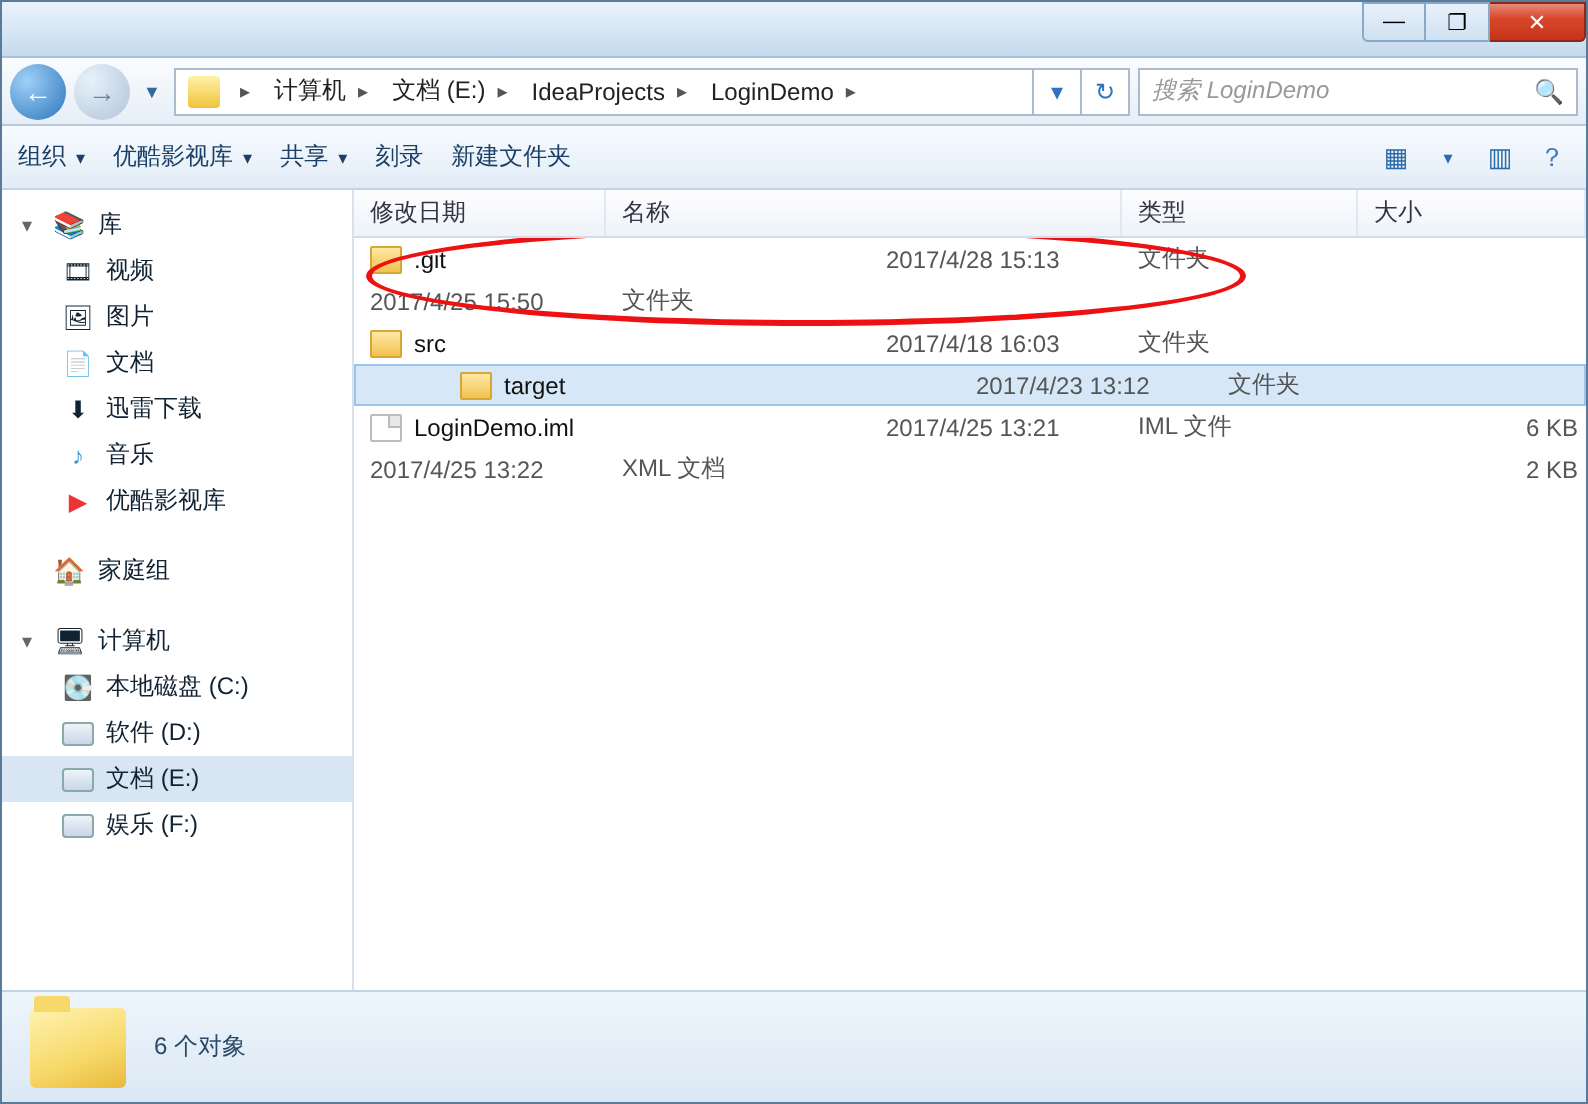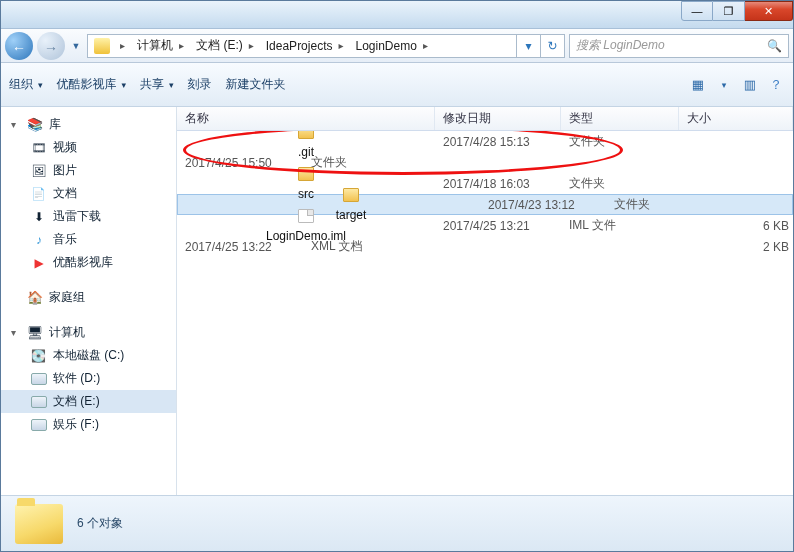--- a/index.html
+++ b/index.html
@@ -21,21 +21,21 @@
 .nav-hist { width:14px; display:flex; align-items:center; justify-content:center; color:#34689c; font-size:9px; }
 .breadcrumb { flex:1; height:24px; background:#fff; border:1px solid #abc; display:flex; align-items:center; font-size:12px; color:#222; overflow:hidden; }
 .crumb { display:flex; align-items:center; padding:0 6px; white-space:nowrap; }
 .crumb .sep { margin-left:6px; color:#555; font-size:10px; }
 .crumb-icon { width:16px; height:16px; background: linear-gradient(to bottom,#fff2a8,#f0c23a); border-radius:2px; margin-right:4px; }
 .refresh-btn { width:24px; height:24px; border-left:1px solid #abc; display:flex; align-items:center; justify-content:center; color:#2d76bb; font-size:12px; }
 .searchbox { width:220px; height:24px; background:#fff; border:1px solid #abc; display:flex; align-items:center; padding:0 6px; font-size:12px; color:#999; font-style:italic; }
 .searchbox .mag { margin-left:auto; color:#2d76bb; font-style:normal; }
 
 
-.toolbar { height: 44px; background: linear-gradient(to bottom,#f7fbff,#e2ecf6); display:flex; align-items:center; padding:0 8px; gap:14px; font-size:12px; color:#1b3f66; border-bottom:1px solid #c4d4e4; }
+.toolbar { height: 32px; background: linear-gradient(to bottom,#f7fbff,#e2ecf6); display:flex; align-items:center; padding:0 8px; gap:14px; font-size:12px; color:#1b3f66; border-bottom:1px solid #c4d4e4; }
 .toolbar .tb-item { display:flex; align-items:center; gap:3px; }
 .toolbar .tb-drop::after { content:"▾"; font-size:9px; margin-left:2px; }
 .toolbar-right { margin-left:auto; display:flex; gap:8px; align-items:center; color:#2d6aa8; }
 .tb-icon { width:18px; height:18px; display:flex; align-items:center; justify-content:center; font-size:13px; }
 
 
 .body { flex:1; display:flex; min-height:0; }
 .sidebar { width:176px; background:#fff; border-right:1px solid #d8e2ec; overflow:auto; padding:6px 0; }
 .side-group { margin-bottom:12px; }
 .side-head { display:flex; align-items:center; gap:6px; padding:3px 10px; font-size:12px; color:#123; }
@@ -53,21 +53,21 @@
 .columns { display:flex; height:24px; background:linear-gradient(to bottom,#fdfdfe,#eef3f9); border-bottom:1px solid #d0dced; font-size:12px; color:#334; }
 .col { padding:4px 8px; border-right:1px solid #e0e8f2; display:flex; align-items:center; }
 .col.name { width:258px; }
 .col.date { width:126px; }
 .col.type { width:118px; }
 .col.size { flex:1; }
 .rows { flex:1; overflow:auto; position:relative; }
 .row { display:flex; height:21px; font-size:12px; color:#111; align-items:center; }
 .row.selected { background:#d6e8f8; border:1px solid #9cc3e8;padding-left:44px; }
 .cell { padding:0 8px; display:flex; align-items:center; gap:6px; }
-.cell.name { width:258px;flex-direction:column; }
+.cell.name { width:258px; }
 .cell.date { width:126px; color:#555; }
 .cell.type { width:118px; color:#555; }
 .cell.size { flex:1; color:#555; justify-content:flex-end; padding-right:4px; }
 .ficon { width:16px; height:14px; border-radius:1px; }
 .ficon.folder { background:linear-gradient(to bottom,#fde9a4,#f2c250); border:1px solid #d6a636; }
 .ficon.file { background:#fff; border:1px solid #bbb; position:relative; }
 .ficon.file::after { content:""; position:absolute; top:0; right:0; width:5px; height:5px; background:#e8e8e8; border-left:1px solid #bbb; border-bottom:1px solid #bbb; }
 
 
 .annot { position:absolute; border:3px solid #e11; border-radius:50%; pointer-events:none; }
@@ -199,22 +199,22 @@
           </div>
         <div class="side-item">
             <span class="drive-icon"></span>
             <span>娱乐 (F:)</span>
           </div>
       </div>
     </div>
 
     <div class="filepane">
       <div class="columns">
+        <div class="col date">修改日期</div>
         <div class="col name">名称</div>
-        <div class="col date">修改日期</div>
         <div class="col type">类型</div>
         <div class="col size">大小</div>
       </div>
       <div class="rows">
         <div class="annot" style="left:6px; top:-6px; width:440px; height:50px;"></div>
 
         <div class="row">
           <div class="cell name">
               <span class="ficon folder"></span>
               <span>.git</span>

